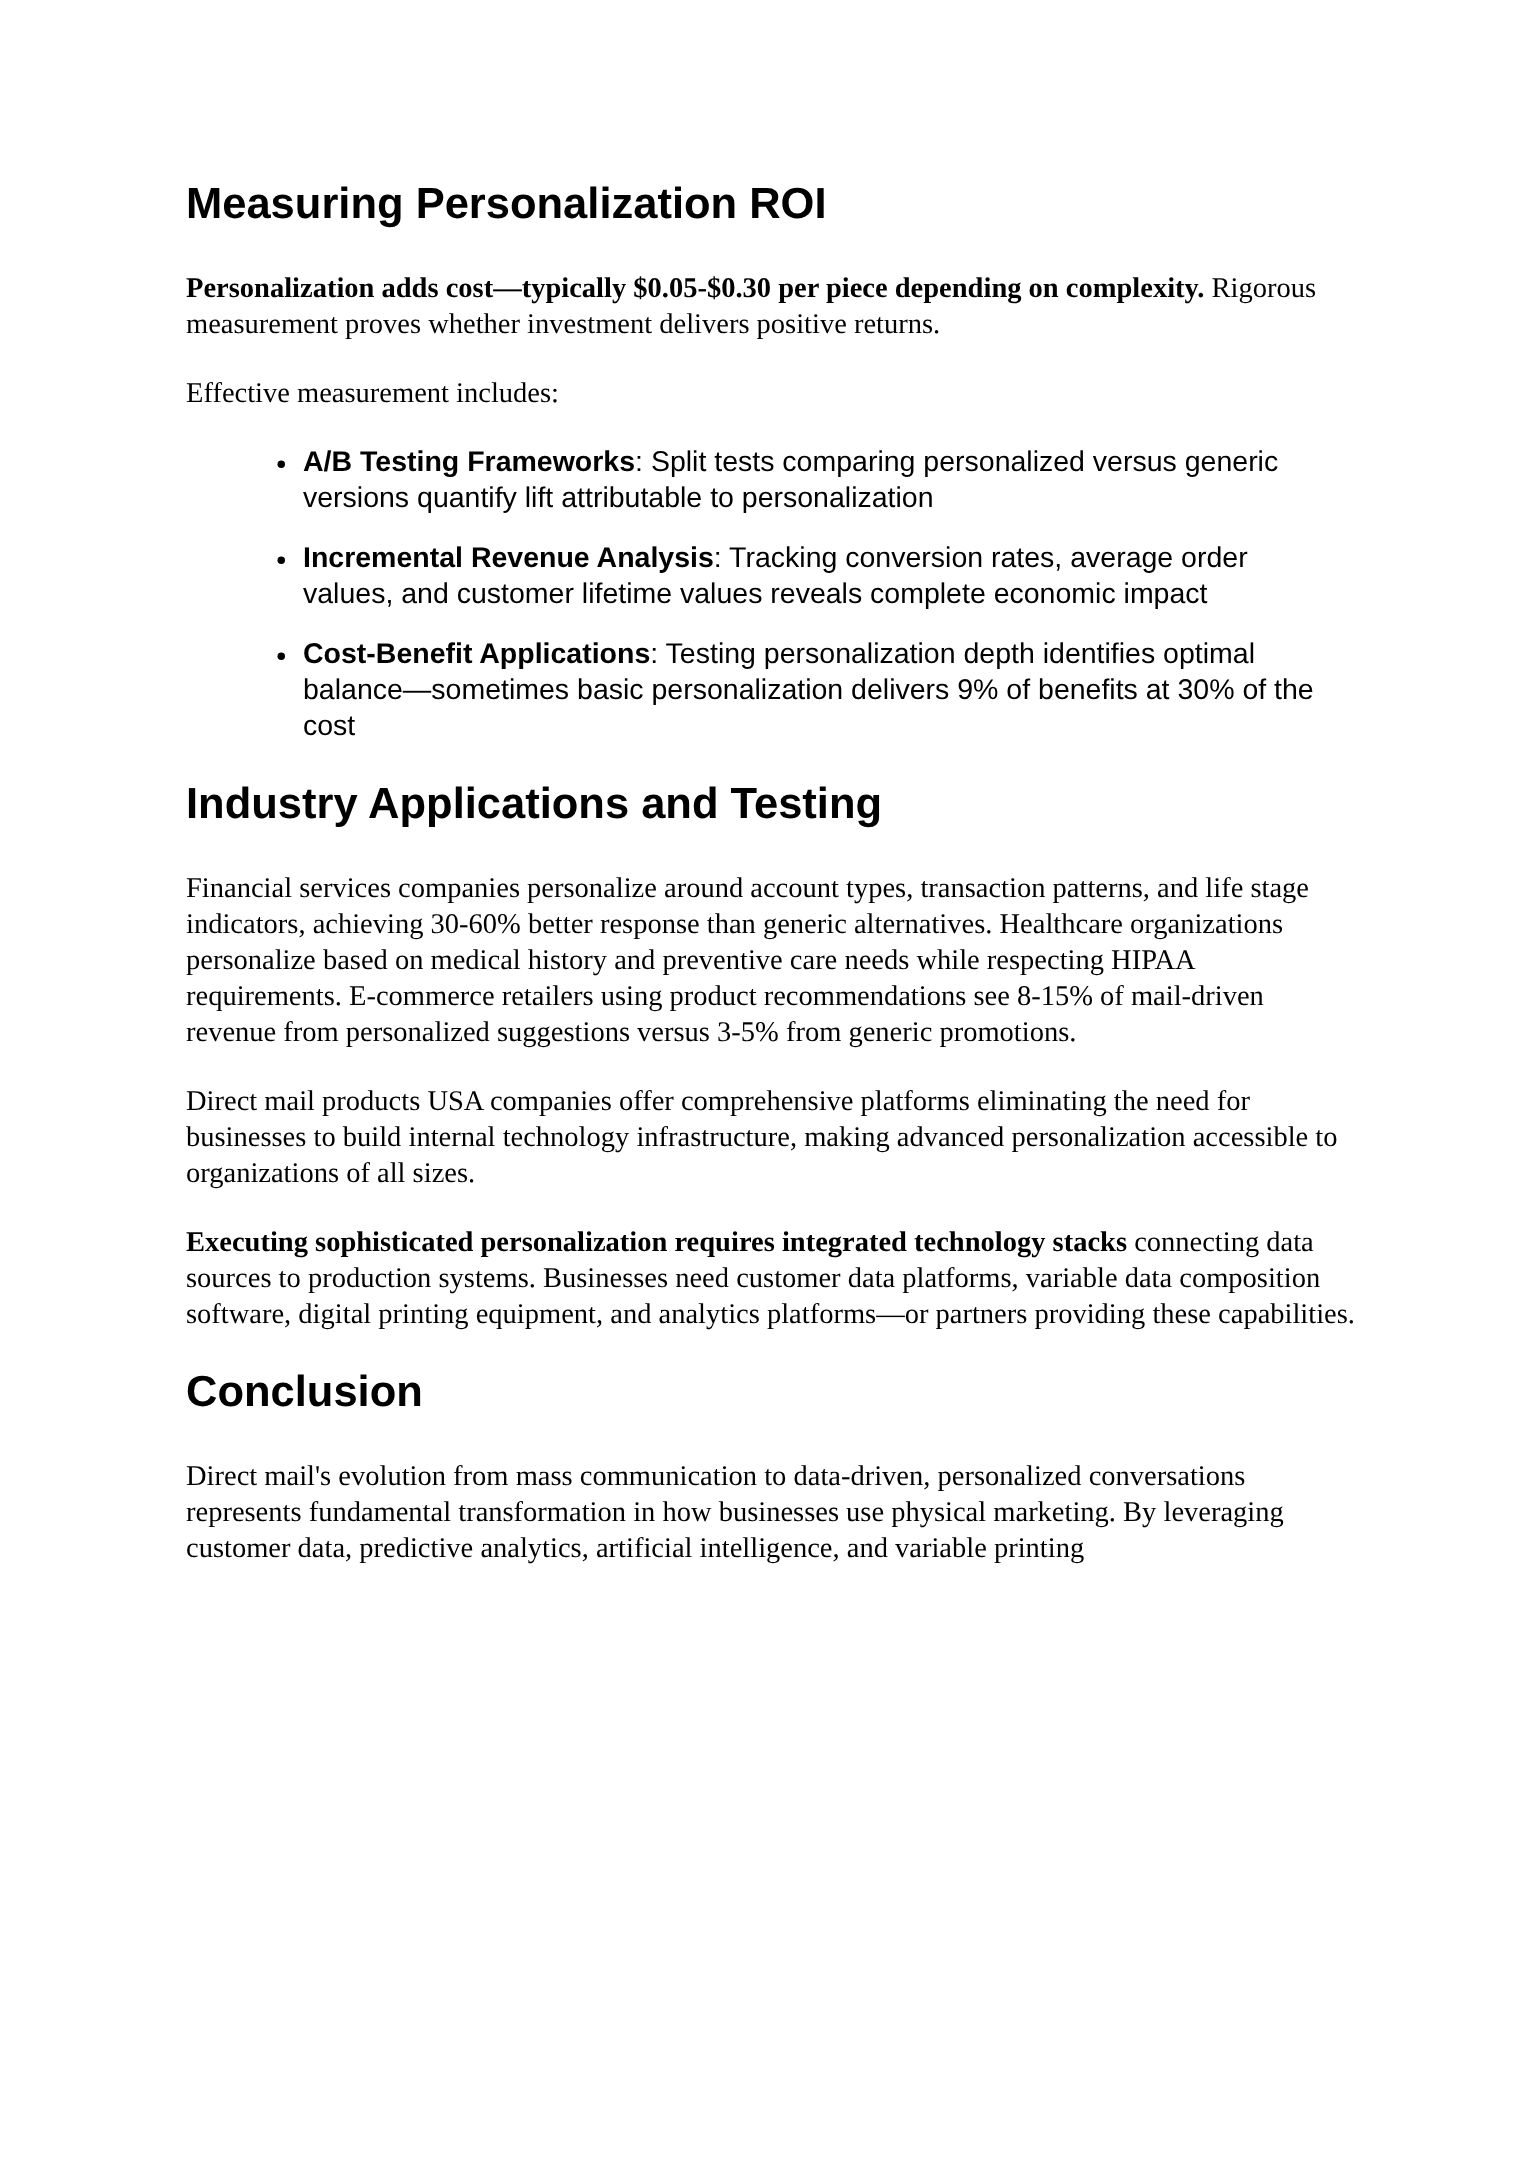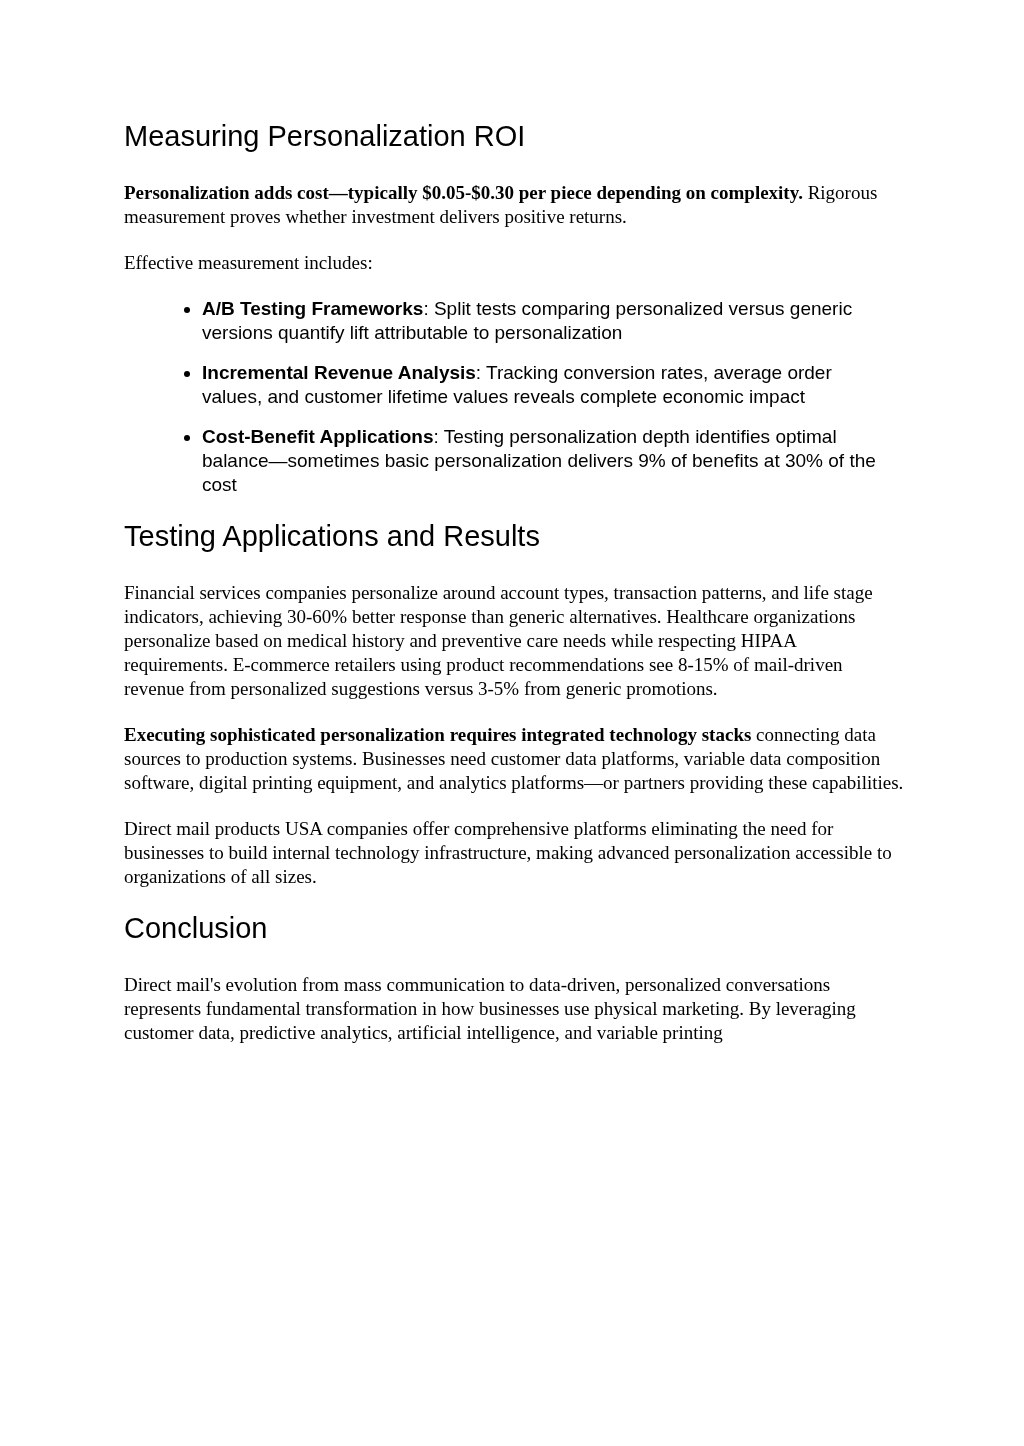--- a/index.html
+++ b/index.html
@@ -17,21 +17,21 @@
     overflow: hidden;
     font-family: "Liberation Sans", "DejaVu Sans", sans-serif;
     font-size: 19px;
     line-height: 24px;
     color: #000000;
     -webkit-font-smoothing: antialiased;
   }
   .heading {
     font-size: 29px;
     line-height: 34px;
-    font-weight: 400;
+    font-weight: 700;
     margin: 14px 0 28px 0;
     color: #000000;
   }
   .heading.first {
     margin-top: 0;
   }
   .heading.conclusion-gap {
   }
   p {
     margin: 0 0 22px 0;
@@ -64,27 +64,27 @@
   <p><b>Personalization adds cost—typically $0.05-$0.30 per piece depending on complexity.</b><span> Rigorous measurement proves whether investment delivers positive returns.</span></p>
 
   <p>Effective measurement includes:</p>
 
   <ul class="bullet-list">
     <li><b>A/B Testing Frameworks</b><span>: Split tests comparing personalized versus generic versions quantify lift attributable to personalization</span></li>
     <li><b>Incremental Revenue Analysis</b><span>: Tracking conversion rates, average order values, and customer lifetime values reveals complete economic impact</span></li>
     <li><b>Cost-Benefit Applications</b><span>: Testing personalization depth identifies optimal balance—sometimes basic personalization delivers 9% of benefits at 30% of the cost</span></li>
   </ul>
 
-  <h1 class="heading">Testing Applications and Results</h1>
+  <h1 class="heading">Industry Applications and Testing</h1>
 
 
   <p>Financial services companies personalize around account types, transaction patterns, and life stage indicators, achieving 30-60% better response than generic alternatives. Healthcare organizations personalize based on medical history and preventive care needs while respecting HIPAA requirements. E-commerce retailers using product recommendations see 8-15% of mail-driven revenue from personalized suggestions versus 3-5% from generic promotions.</p>
 
 
+  <p>Direct mail products USA companies offer comprehensive platforms eliminating the need for businesses to build internal technology infrastructure, making advanced personalization accessible to organizations of all sizes.</p>
+
   <p><b>Executing sophisticated personalization requires integrated technology stacks</b><span> connecting data sources to production systems. Businesses need customer data platforms, variable data composition software, digital printing equipment, and analytics platforms—or partners providing these capabilities.</span></p>
-
-  <p>Direct mail products USA companies offer comprehensive platforms eliminating the need for businesses to build internal technology infrastructure, making advanced personalization accessible to organizations of all sizes.</p>
 
   <h1 class="heading conclusion-gap">Conclusion</h1>
 
   <p>Direct mail's evolution from mass communication to data-driven, personalized conversations represents fundamental transformation in how businesses use physical marketing. By leveraging customer data, predictive analytics, artificial intelligence, and variable printing</p>
 
 </div>
 
 </body></html>

